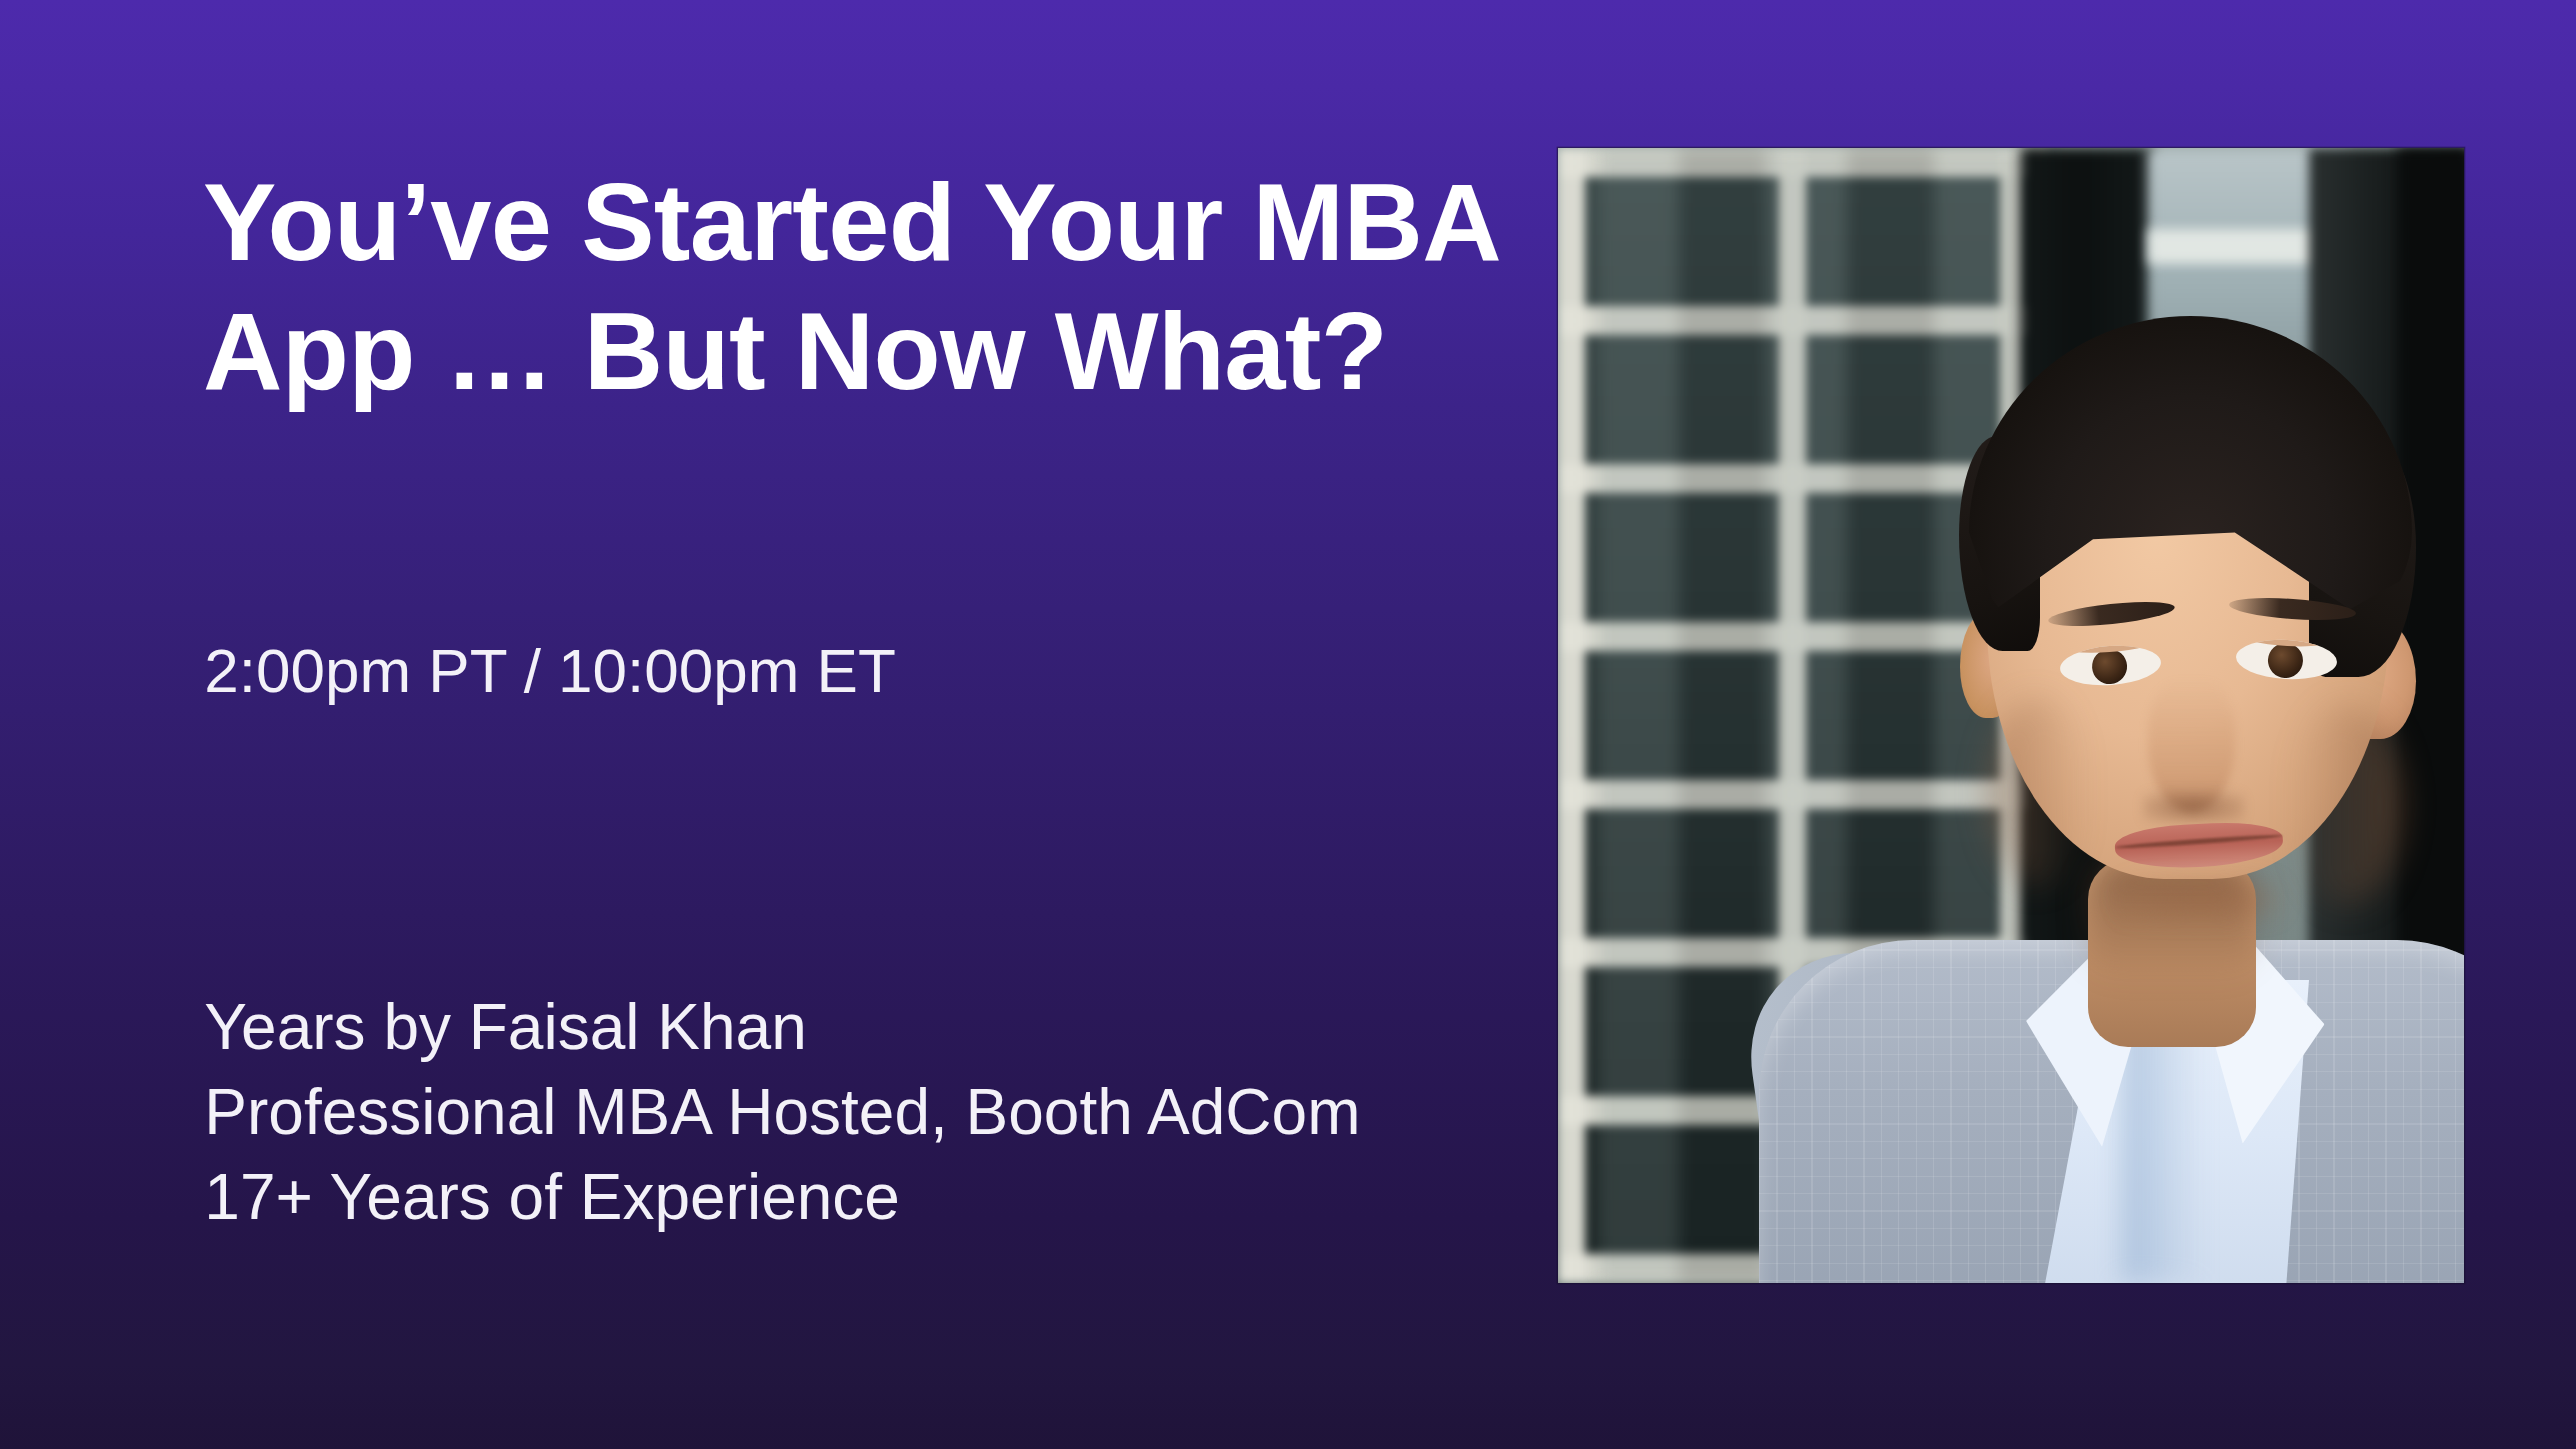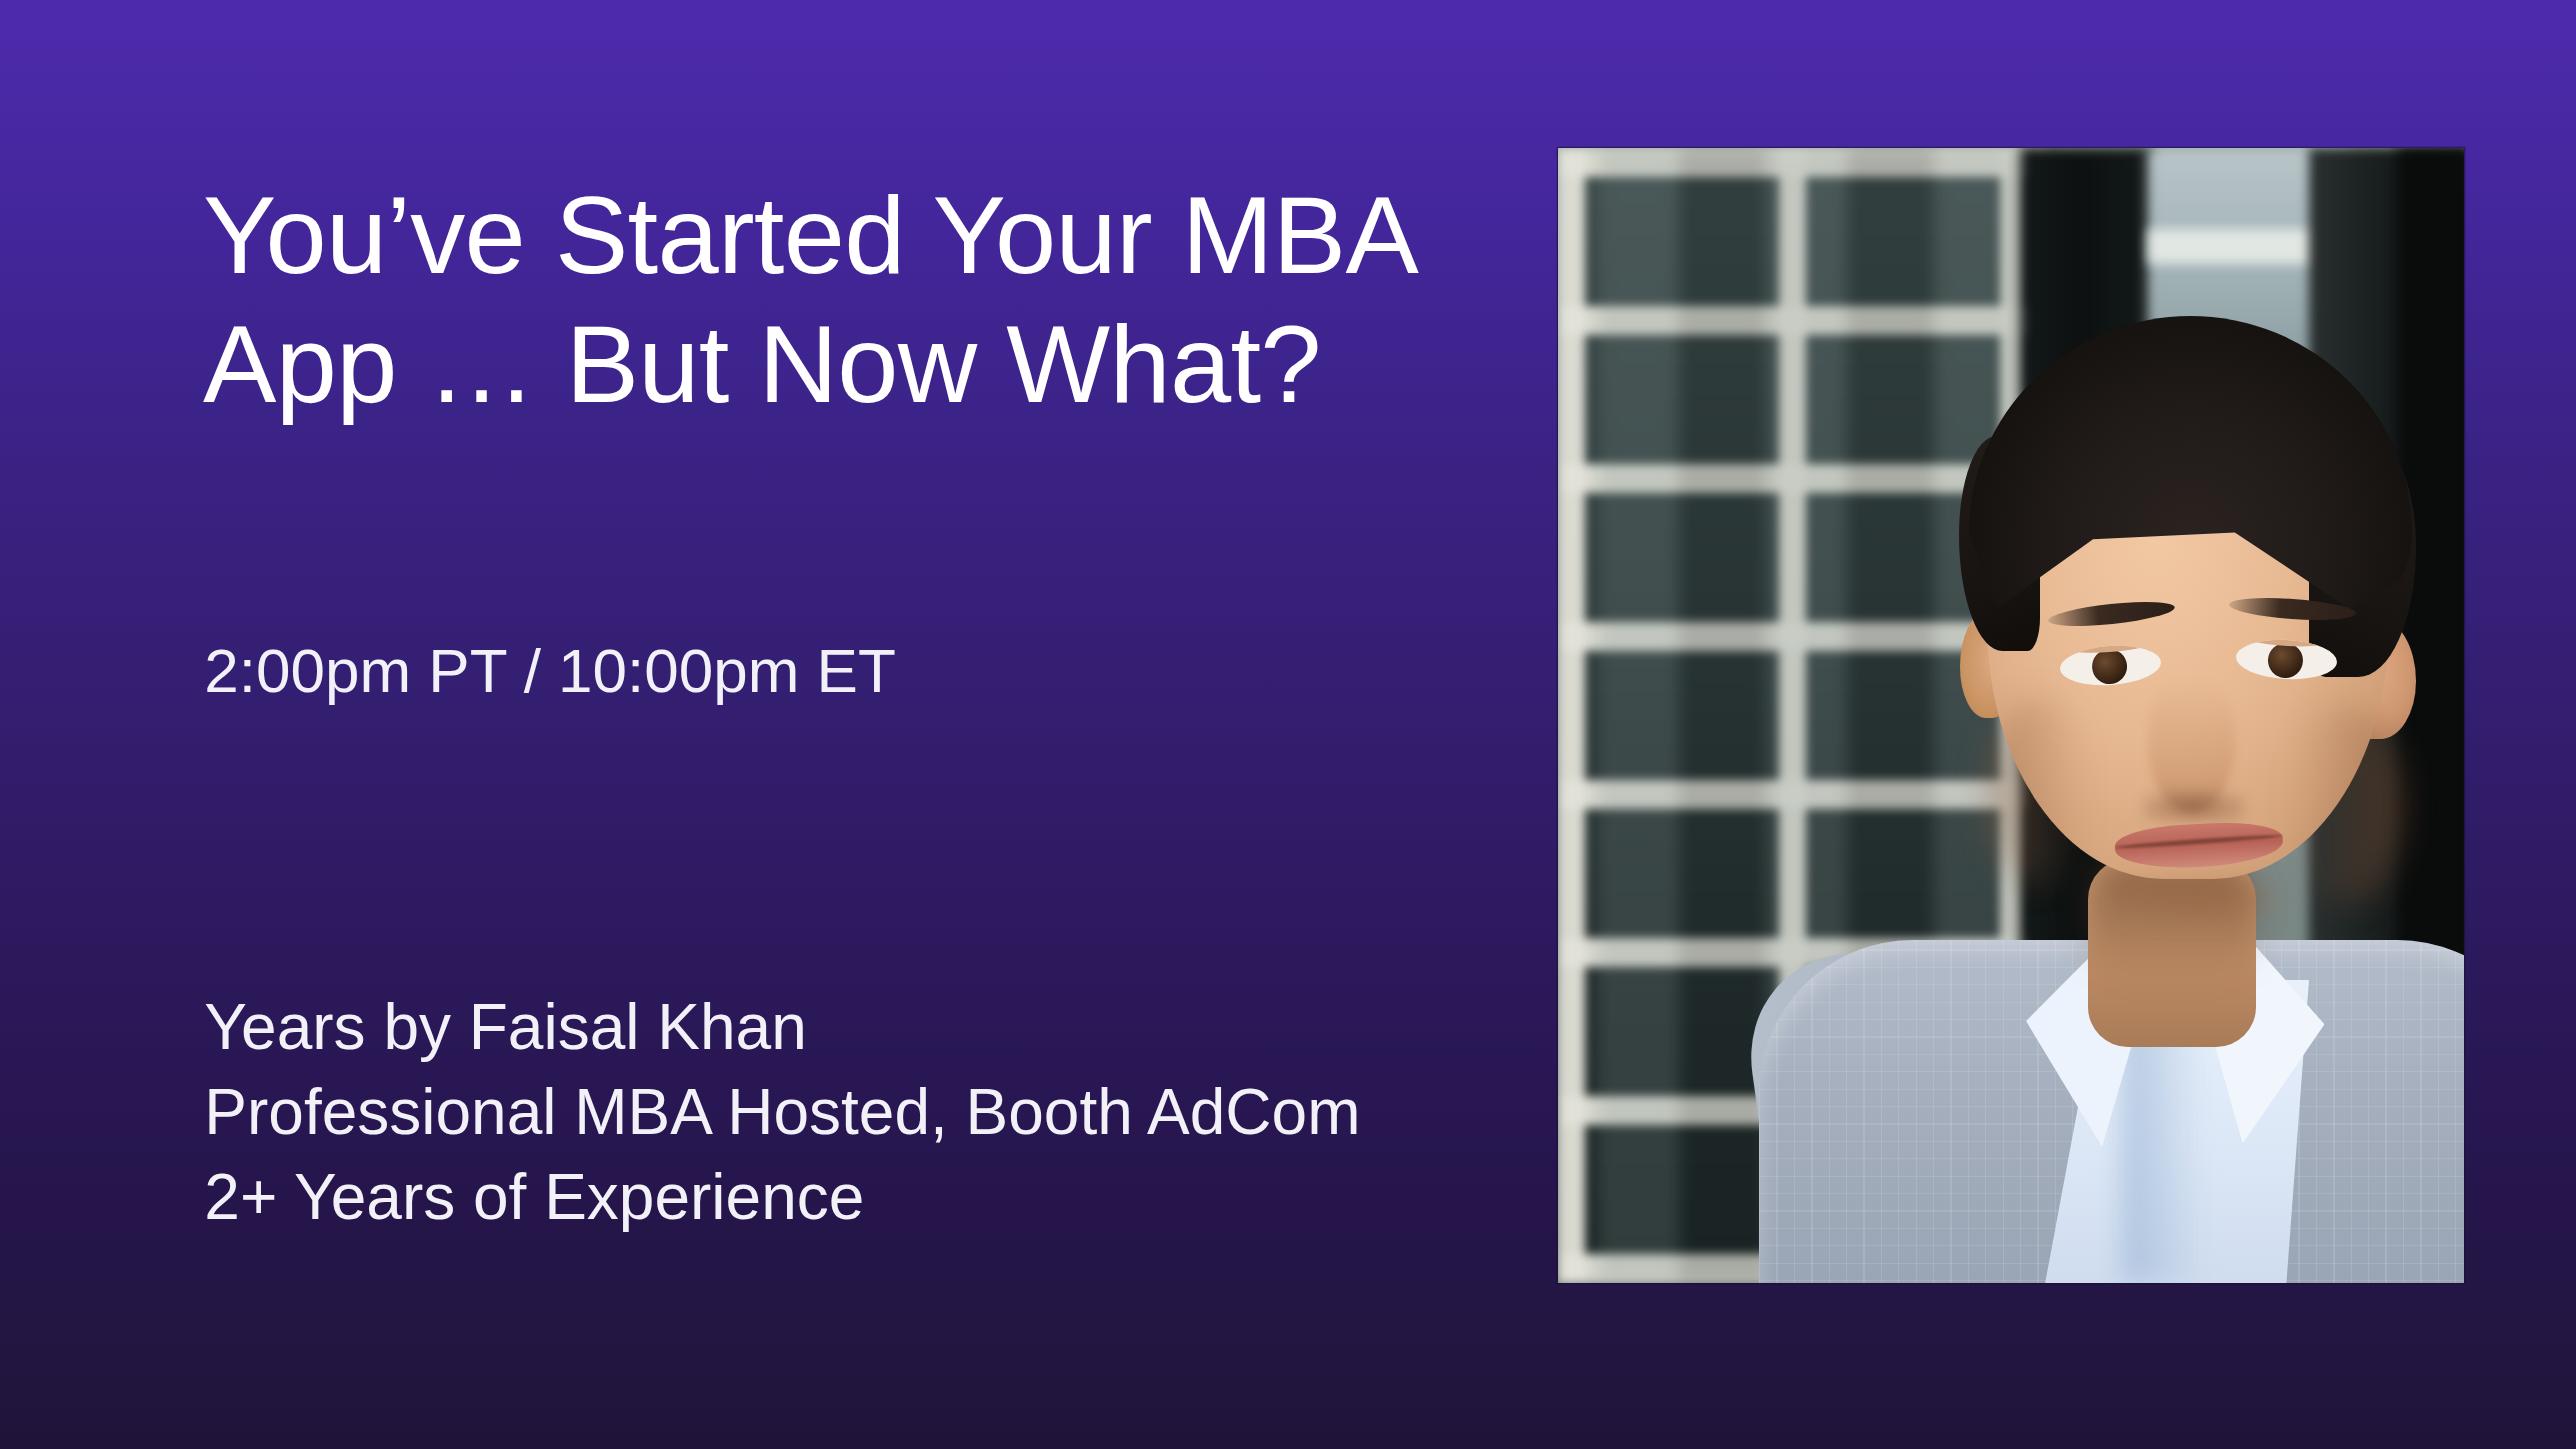--- a/index.html
+++ b/index.html
@@ -33,25 +33,25 @@
     position: absolute;
     left: 203px;
     top: 0;
     width: 1315px;
     height: 1449px;
   }
 
   .headline {
     position: absolute;
     left: 0;
-    top: 170px;
+    top: 157px;
     width: 1315px;
     color: #ffffff;
     font-size: 110px;
-    font-weight: normal;
+    font-weight: bold;
     line-height: 129px;
     letter-spacing: -0.7px;
     white-space: pre-line;
   }
 
   .datetime {
     position: absolute;
     left: 1.3px;
     top: 627px;
     width: 1140px;
@@ -404,21 +404,21 @@
     <div class="headline">You’ve Started Your MBA
 App … But Now What?</div>
 
     <div class="datetime">
       <span class="line">2:00pm PT / 10:00pm ET</span>
     </div>
 
     <div class="host">
       <span class="line">Years by Faisal Khan</span>
       <span class="line">Professional MBA Hosted, Booth AdCom</span>
-      <span class="line">2+ Years of Experience</span>
+      <span class="line">17+ Years of Experience</span>
     </div>
 
   </div>
 
   <div class="photo-frame">
     <div class="bg-sky"></div>
     <div class="panes"></div>
     <div class="pane-shades"></div>
     <div class="column-dark"></div>
     <div class="right-glass"></div>

